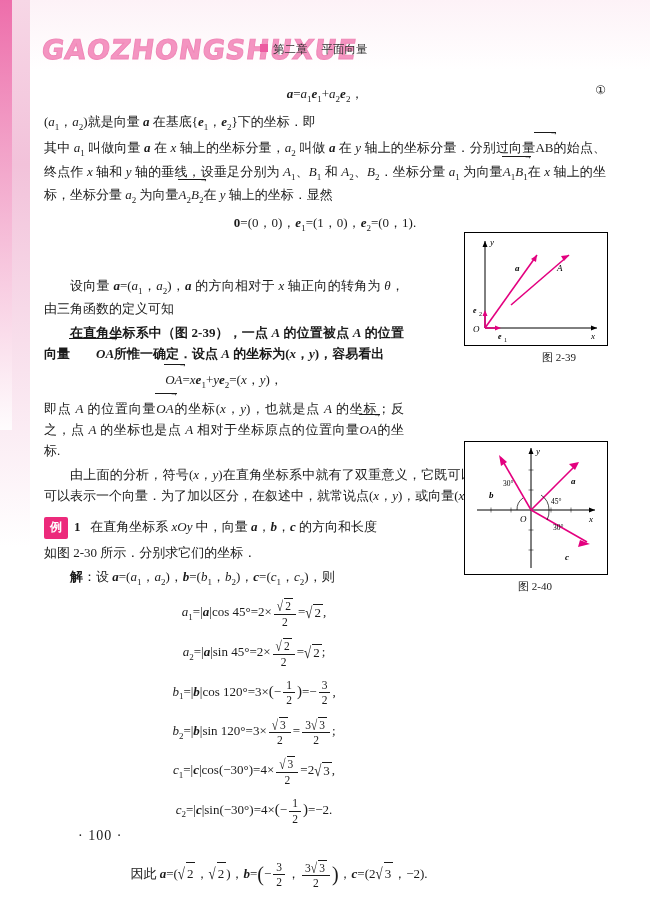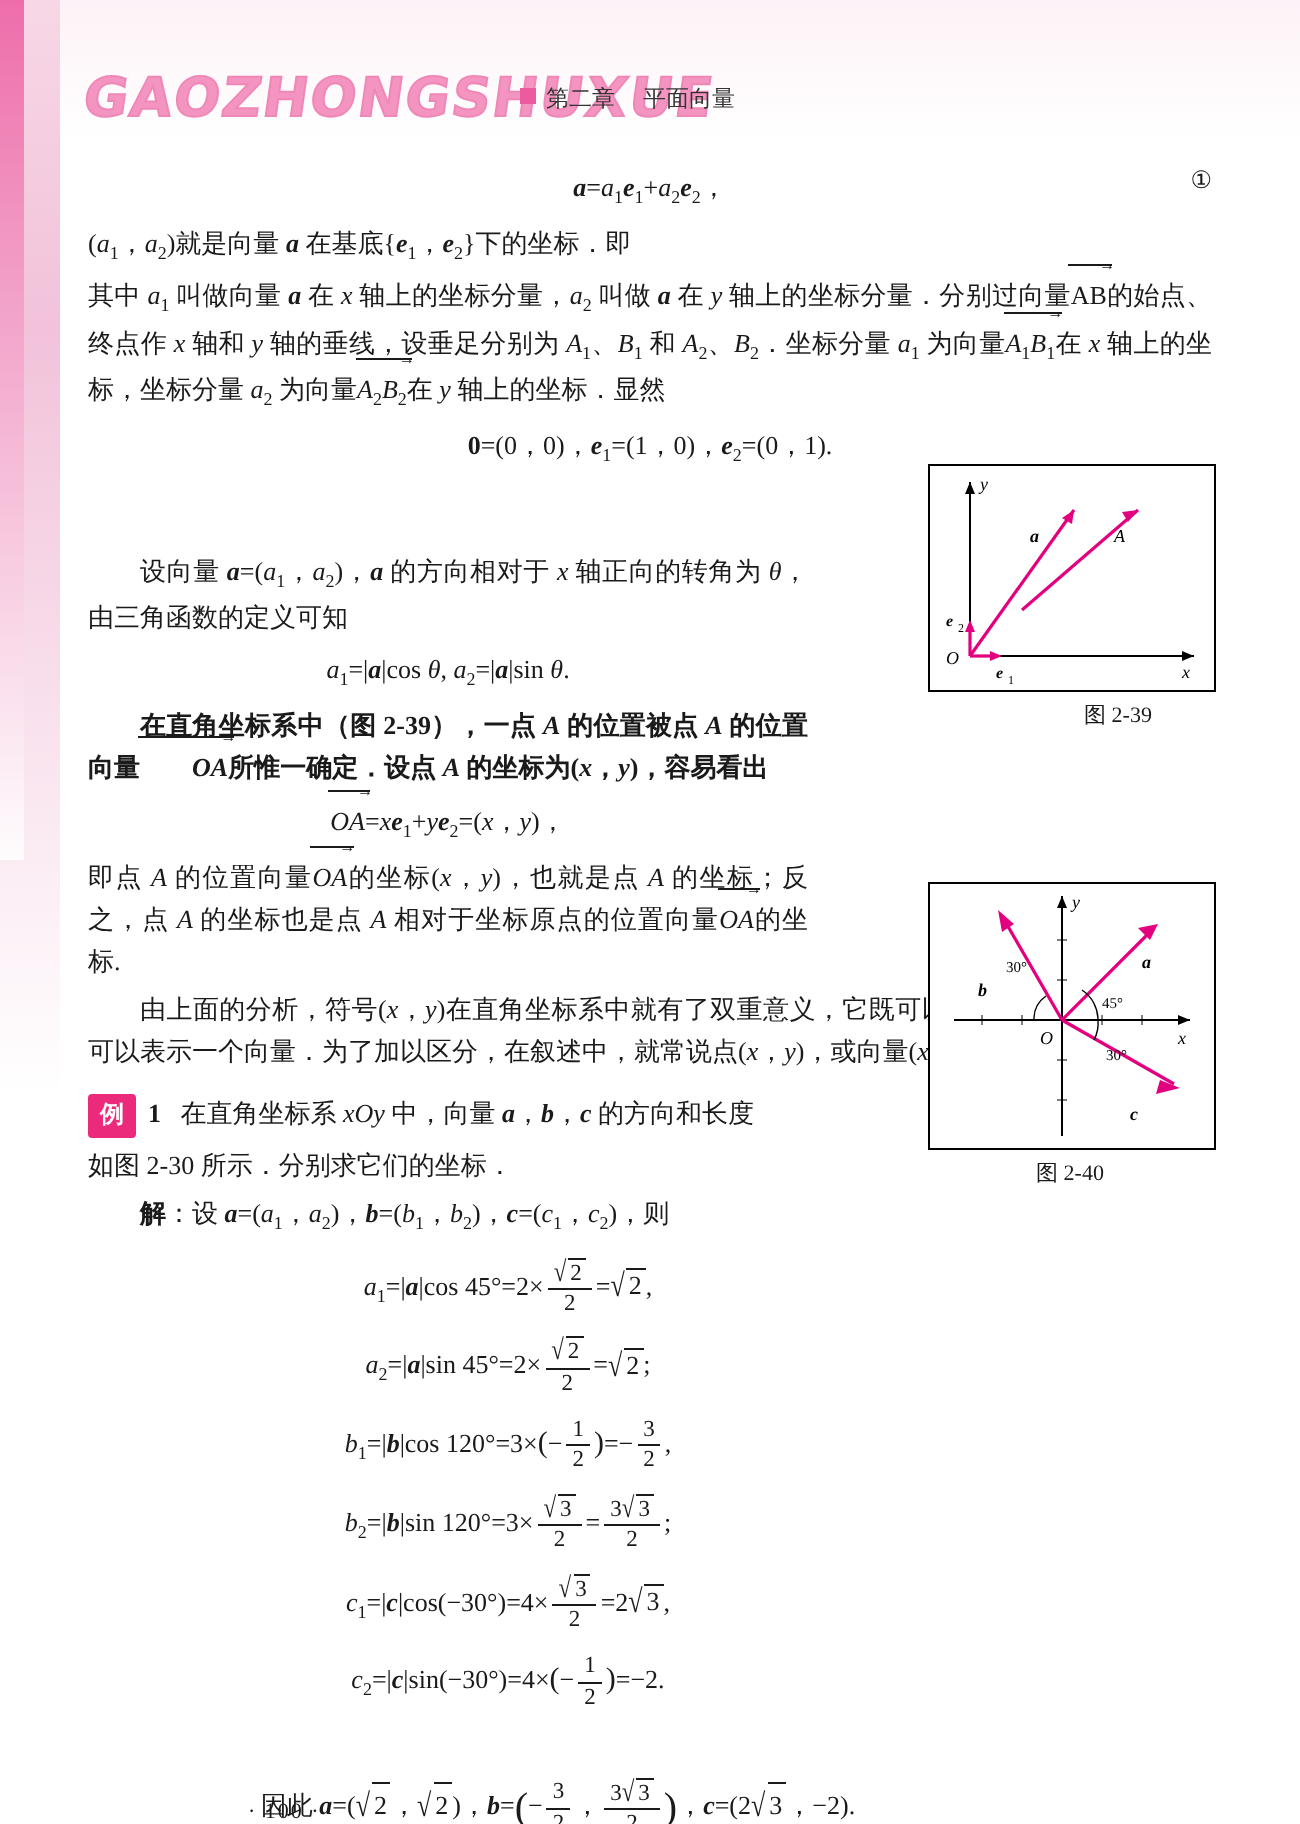--- a/index.html
+++ b/index.html
@@ -87,21 +87,21 @@
   }
   .radic{display:inline-block;transform:scale(1,1.25);}
   .ex{
     display:inline-block;background:#ec2a7b;color:#fff;font-weight:bold;
     font-size:12px;padding:1px 6px 2px 6px;border-radius:2px;
     font-family:"DejaVu Sans", sans-serif;
     margin-right:6px;
   }
   .exno{font-weight:bold;font-size:13px;}
   .pnum{
-    position:absolute;left:78px;top:900px;font-size:11px;letter-spacing:1px;margin-left:46px;
+    position:absolute;left:78px;top:828px;font-size:14px;letter-spacing:1px;
   }
   .rule{
     position:absolute;left:70px;top:838px;width:520px;height:0;
     border-top:0px solid #000;
   }
 </style>
 </head>
 <body>
 
 <div class="left-band"></div>
@@ -149,21 +149,20 @@
       <text x="8" y="80" font-size="8" font-weight="bold" font-style="italic" font-family="'Liberation Serif',serif">e</text>
       <text x="14" y="83" font-size="6">2</text>
       <text x="33" y="106" font-size="8" font-weight="bold" font-style="italic" font-family="'Liberation Serif',serif">e</text>
       <text x="39" y="109" font-size="6">1</text>
     </svg>
   </div>
   <div class="figcap" style="left:444px;top:272px;width:142px;">图 2-39</div>
 
   <p class="ind" style="width:360px;margin-top:40px;">设向量 <span class="bi">a</span>=(<span class="it">a</span><sub>1</sub>，<span class="it">a</span><sub>2</sub>)，<span class="bi">a</span> 的方向相对于 <span class="it">x</span> 轴正向的转角为 <span class="it">θ</span>，由三角函数的定义可知</p>
 
-  <p class="ctr" style="width:360px;"><span class="it">a</span><sub>1</sub>=|<span class="bi">a</span>|cos <span class="it">θ</span>, <span class="it">a</span><sub>2</sub>=|<span class="bi">a</span>|sin <span class="it">θ</span>.</p>
 
   <p class="ind" style="width:360px;font-weight:bold;">在直角坐标系中（图 2-39），一点 <span class="it">A</span> 的位置被点 <span class="it">A</span> 的位置向量<span class="vec"><span class="it">OA</span><span class="ar">→</span></span>所惟一确定．设点 <span class="it">A</span> 的坐标为(<span class="it">x</span>，<span class="it">y</span>)，容易看出</p>
 
   <p class="ctr" style="width:360px;"><span class="vec"><span class="it">OA</span><span class="ar">→</span></span>=<span class="it">x</span><span class="bi">e</span><sub>1</sub>+<span class="it">y</span><span class="bi">e</span><sub>2</sub>=(<span class="it">x</span>，<span class="it">y</span>)，</p>
 
   <p style="width:360px;">即点 <span class="it">A</span> 的位置向量<span class="vec"><span class="it">OA</span><span class="ar">→</span></span>的坐标(<span class="it">x</span>，<span class="it">y</span>)，也就是点 <span class="it">A</span> 的坐标；反之，点 <span class="it">A</span> 的坐标也是点 <span class="it">A</span> 相对于坐标原点的位置向量<span class="vec"><span class="it">OA</span><span class="ar">→</span></span>的坐标.</p>
 
   <p class="ind">由上面的分析，符号(<span class="it">x</span>，<span class="it">y</span>)在直角坐标系中就有了双重意义，它既可以表示一个固定的点，又可以表示一个向量．为了加以区分，在叙述中，就常说点(<span class="it">x</span>，<span class="it">y</span>)，或向量(<span class="it">x</span>，<span class="it">y</span>).</p>
 
   <div style="margin-top:10px;width:360px;">

